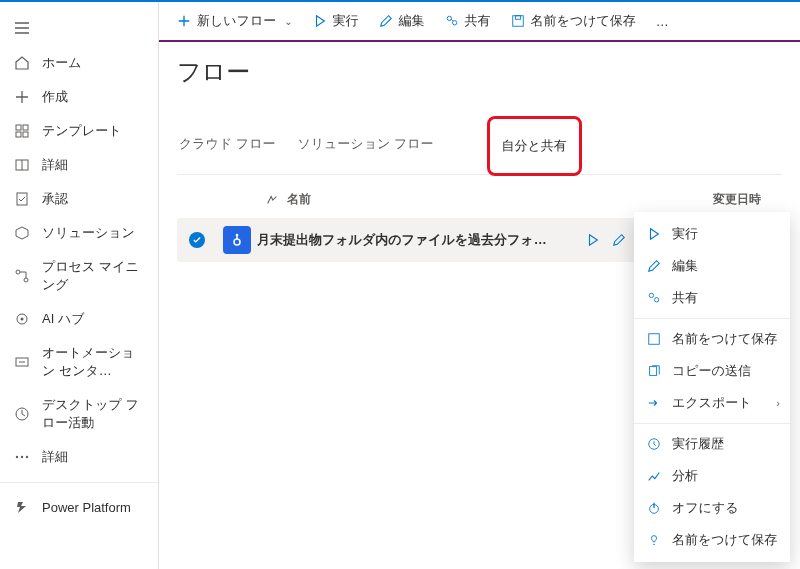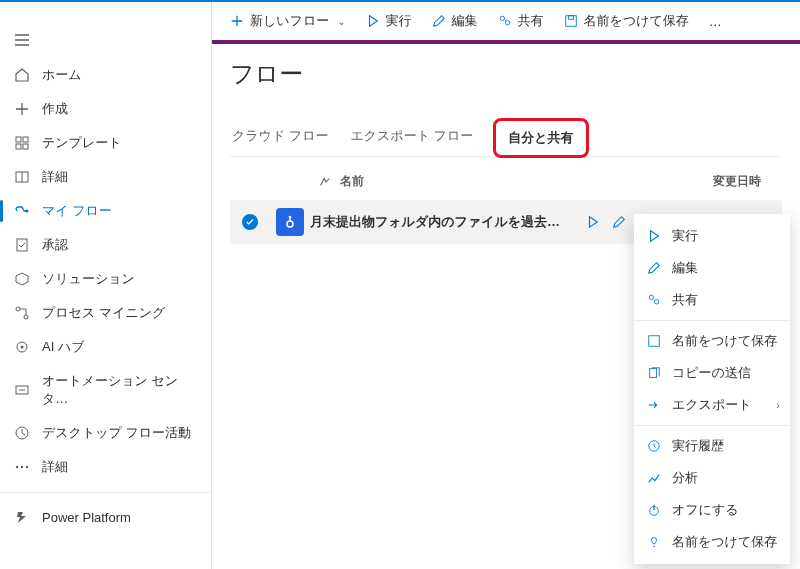--- a/index.html
+++ b/index.html
@@ -1,35 +1,35 @@
 <!DOCTYPE html>
 <html><head>
 <meta charset="utf-8">
 <style>
 * { margin: 0; padding: 0; box-sizing: border-box; }
 body { font-family: "Segoe UI", "Yu Gothic UI", sans-serif; font-size: 13px; color: #323130; background: #fff; width: 800px; height: 569px; overflow: hidden; }
 .top-blue { height: 2px; background: #0078d4; }
 .app { display: flex; height: 567px; }
-.sidebar { width: 212px; border-right: 1px solid #e1dfdd; display: flex; flex-direction: column; padding-top: 24px; }
+.sidebar { width: 159px; border-right: 1px solid #e1dfdd; display: flex; flex-direction: column; padding-top: 12px; }
 .hamburger { padding: 6px 14px 10px; cursor: pointer; }
 .nav-item { display: flex; align-items: center; gap: 12px; padding: 8px 14px; cursor: pointer; color: #323130; font-size: 13px; position: relative; }
 .nav-item .ico { width: 16px; height: 16px; display: flex; align-items: center; justify-content: center; color: #605e5c; }
 .nav-item.active { color: #0078d4; }
 .nav-item.active .ico { color: #0078d4; }
 .nav-item.active::before { content: ""; position: absolute; left: 0; top: 6px; bottom: 6px; width: 3px; background: #0078d4; border-radius: 2px; }
 .main { flex: 1; display: flex; flex-direction: column; min-width: 0; }
-.toolbar { display: flex; align-items: center; gap: 4px; padding: 6px 10px; border-bottom: 4px solid #701a75; font-size: 13px; }
+.toolbar { display: flex; align-items: center; gap: 4px; padding: 6px 10px; border-bottom: 2px solid #701a75; font-size: 13px; }
 .tb-btn { display: flex; align-items: center; gap: 6px; padding: 4px 8px; cursor: pointer; color: #323130; border-radius: 2px; }
 .tb-btn .ico { color: #0078d4; display: flex; }
 .chev { color: #605e5c; font-size: 10px; margin-left: 2px; }
 .content { padding: 14px 18px 0; position: relative; flex: 1; }
 h1 { font-size: 24px; font-weight: 400; margin-bottom: 28px; }
 .tabs { display: flex; gap: 18px; border-bottom: 1px solid #edebe9; font-size: 13px; align-items: center; }
 .tab { padding: 8px 2px 10px; cursor: pointer; color: #605e5c; }
-.tab.highlight { border: 3px solid #e81123; border-radius: 8px; padding: 8px 12px; margin-bottom: -2px; color: #323130; font-weight: 700; }
+.tab.highlight { border: 3px solid #e81123; border-radius: 8px; padding: 18px 12px; margin-bottom: -2px; color: #323130; font-weight: 400; margin-left: 33px; }
 .list-header { display: flex; align-items: center; padding: 16px 0 10px; font-size: 12px; color: #605e5c; font-weight: 600; }
 .col-check { width: 40px; }
 .col-icon { width: 40px; }
 .col-sort { width: 30px; display: flex; justify-content: center; }
 .col-name { flex: 1; }
 .col-actions { width: 120px; }
 .col-date { width: 90px; text-align: center; }
 .row { display: flex; align-items: center; padding: 8px 0; background: #f3f2f1; border-radius: 2px; }
 .row .check { width: 40px; display: flex; justify-content: center; }
 .row .ficon { width: 40px; display: flex; justify-content: center; }
@@ -86,29 +86,20 @@
     </div>
     <div class="nav-item">
       <span class="ico">
           <svg width="16" height="16" viewBox="0 0 16 16" fill="none">
             <rect x="2" y="3" width="12" height="10" stroke="currentColor"></rect>
             <path d="M8 3v10" stroke="currentColor"></path>
           </svg>
         </span>
       <span>詳細</span>
     </div>
-    <div class="nav-item active">
-      <span class="ico">
-          <svg width="16" height="16" viewBox="0 0 16 16" fill="none">
-            <path d="M3 4h5l2 4h3M3 4l-1 2 1 2" stroke="currentColor" stroke-width="1.3"></path>
-            <circle cx="13" cy="8" r="1.5" fill="currentColor"></circle>
-          </svg>
-        </span>
-      <span>マイ フロー</span>
-    </div>
     <div class="nav-item">
       <span class="ico">
           <svg width="16" height="16" viewBox="0 0 16 16" fill="none">
             <rect x="3" y="2" width="10" height="12" stroke="currentColor"></rect>
             <path d="M5 8l2 2 4-4" stroke="currentColor"></path>
           </svg>
         </span>
       <span>承認</span>
     </div>
     <div class="nav-item">
@@ -225,21 +216,21 @@
       </div>
       <div class="tb-btn">
         <span>…</span>
       </div>
     </div>
 
     <div class="content">
       <h1>フロー</h1>
       <div class="tabs">
         <div class="tab">クラウド フロー</div>
-        <div class="tab">エクスポート フロー</div>
+        <div class="tab">ソリューション フロー</div>
         <div class="tab highlight">自分と共有</div>
       </div>
 
       <div class="list-header">
         <div class="col-check"></div>
         <div class="col-icon"></div>
         <div class="col-sort">
             <svg width="14" height="14" viewBox="0 0 16 16" fill="none">
               <path d="M3 12l4-8 2 4 4-4" stroke="#605e5c" stroke-width="1.2"></path>
             </svg>

